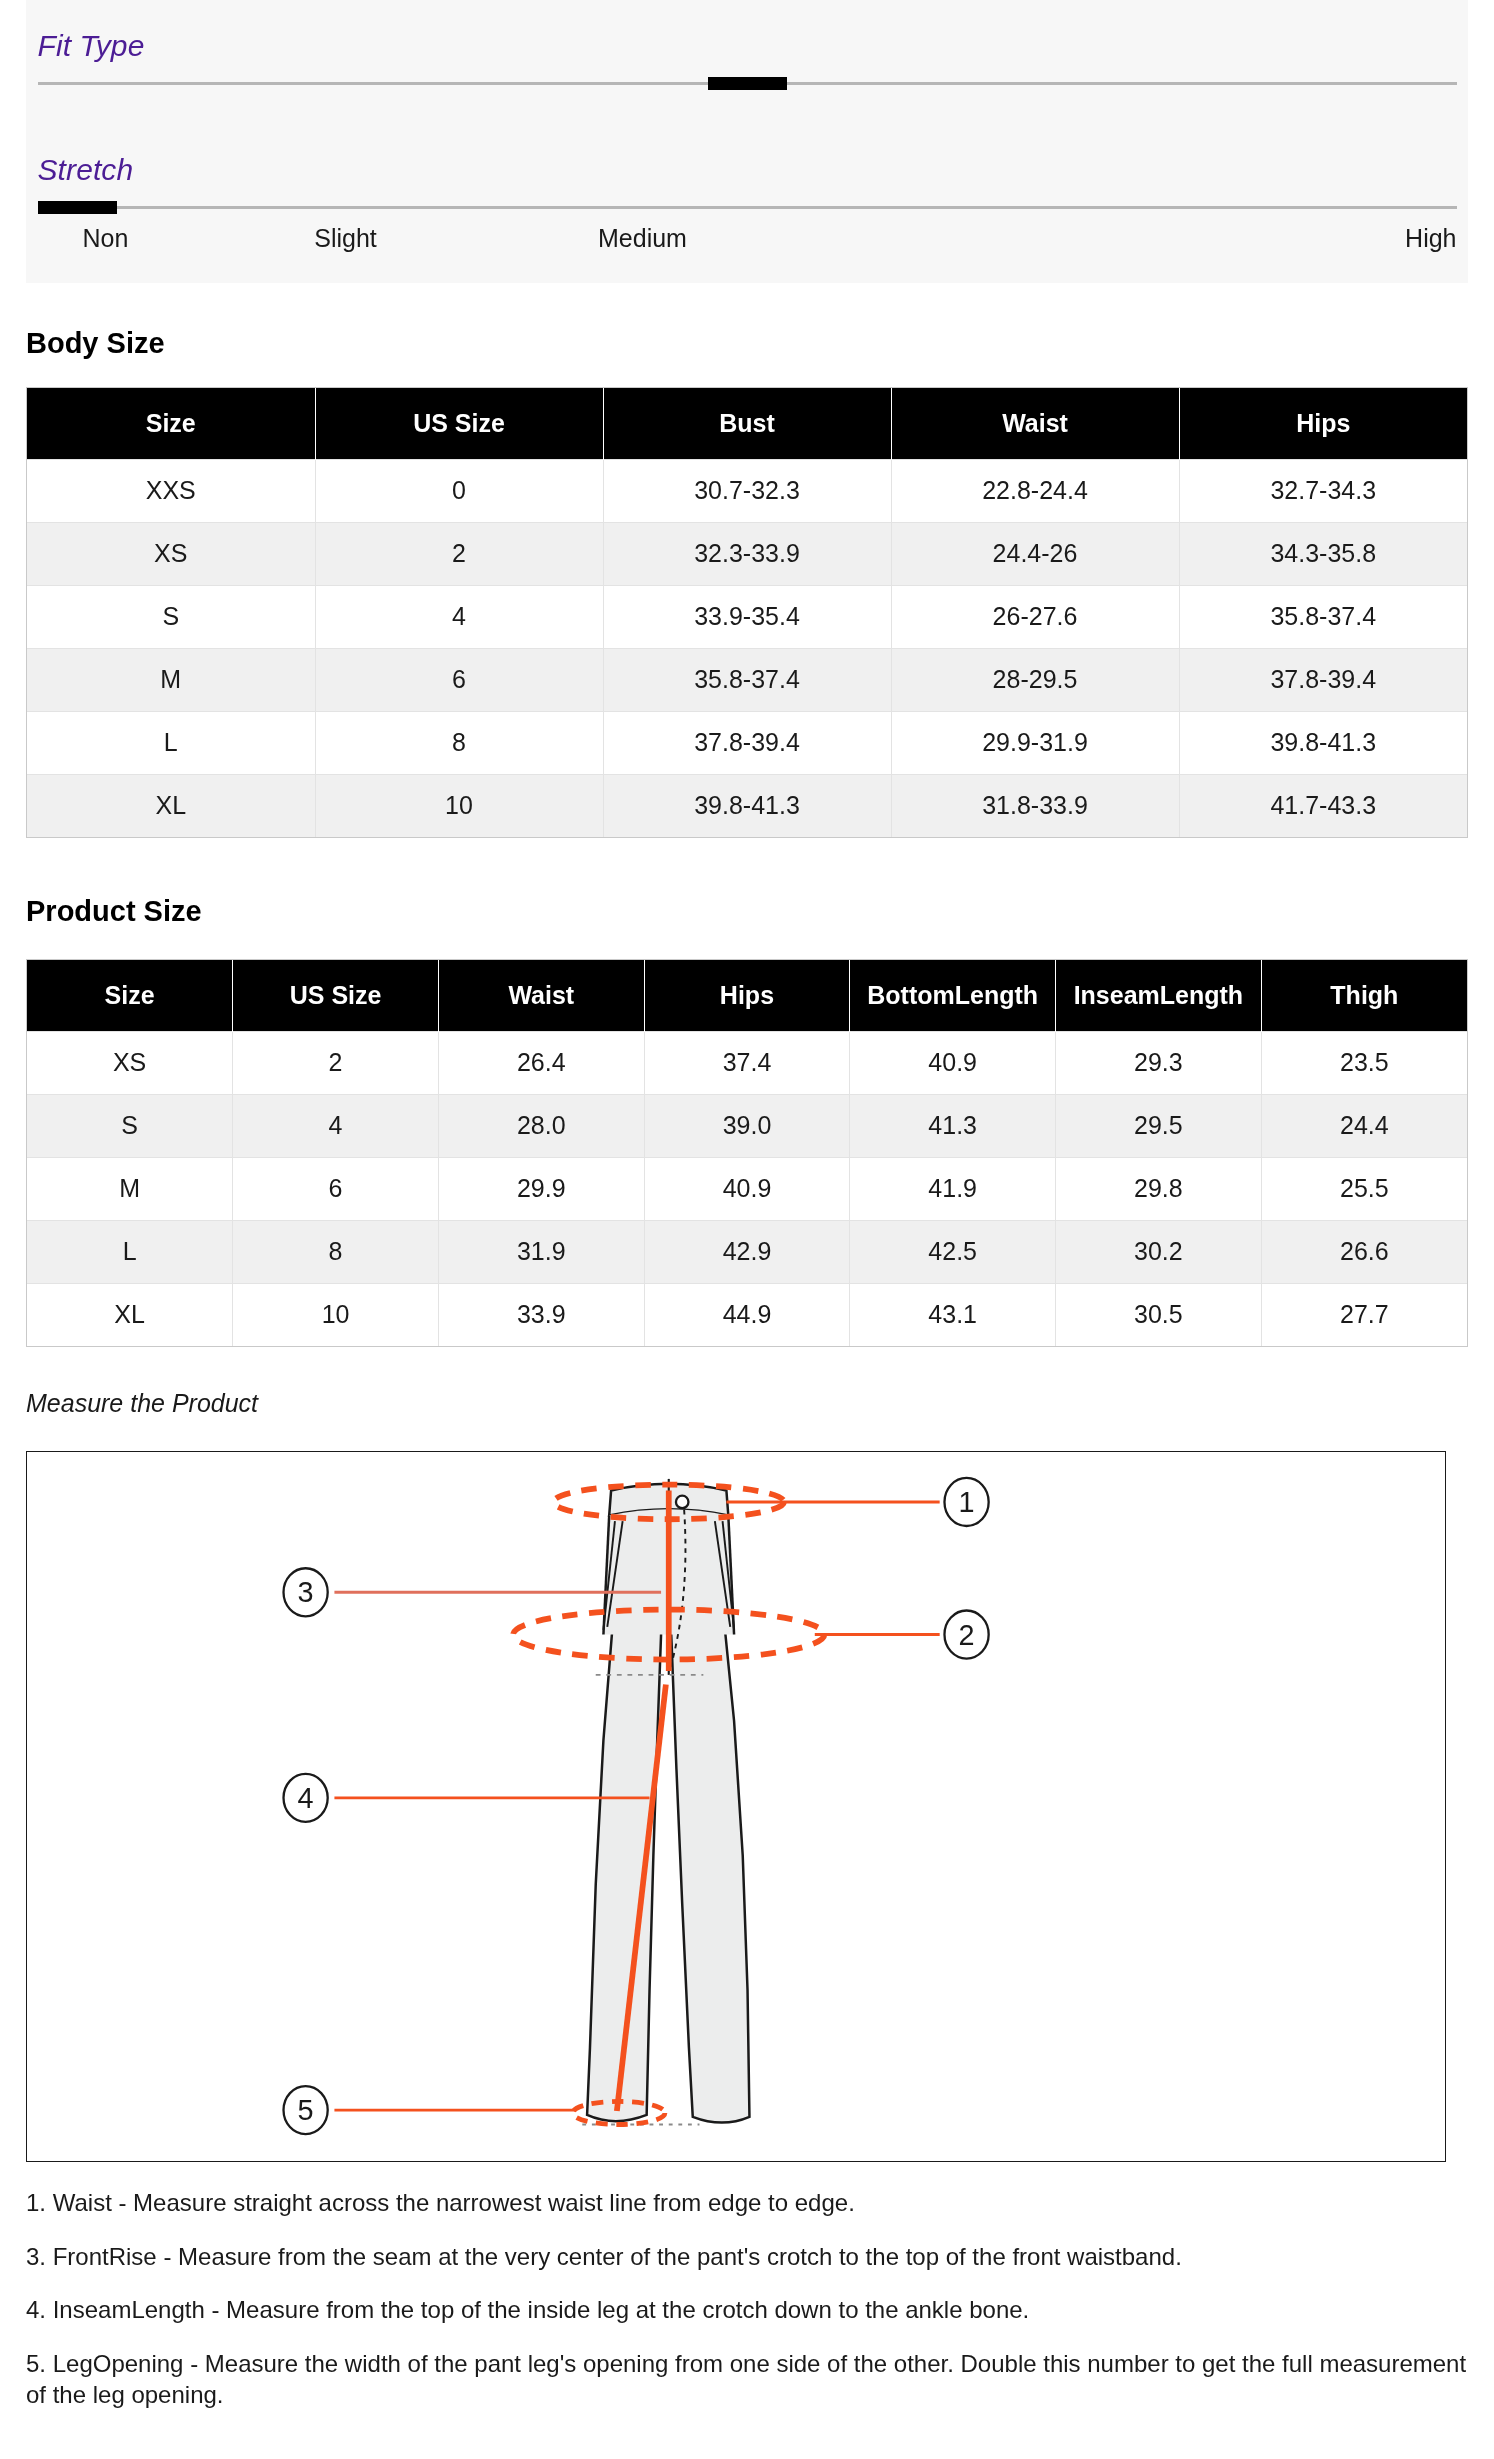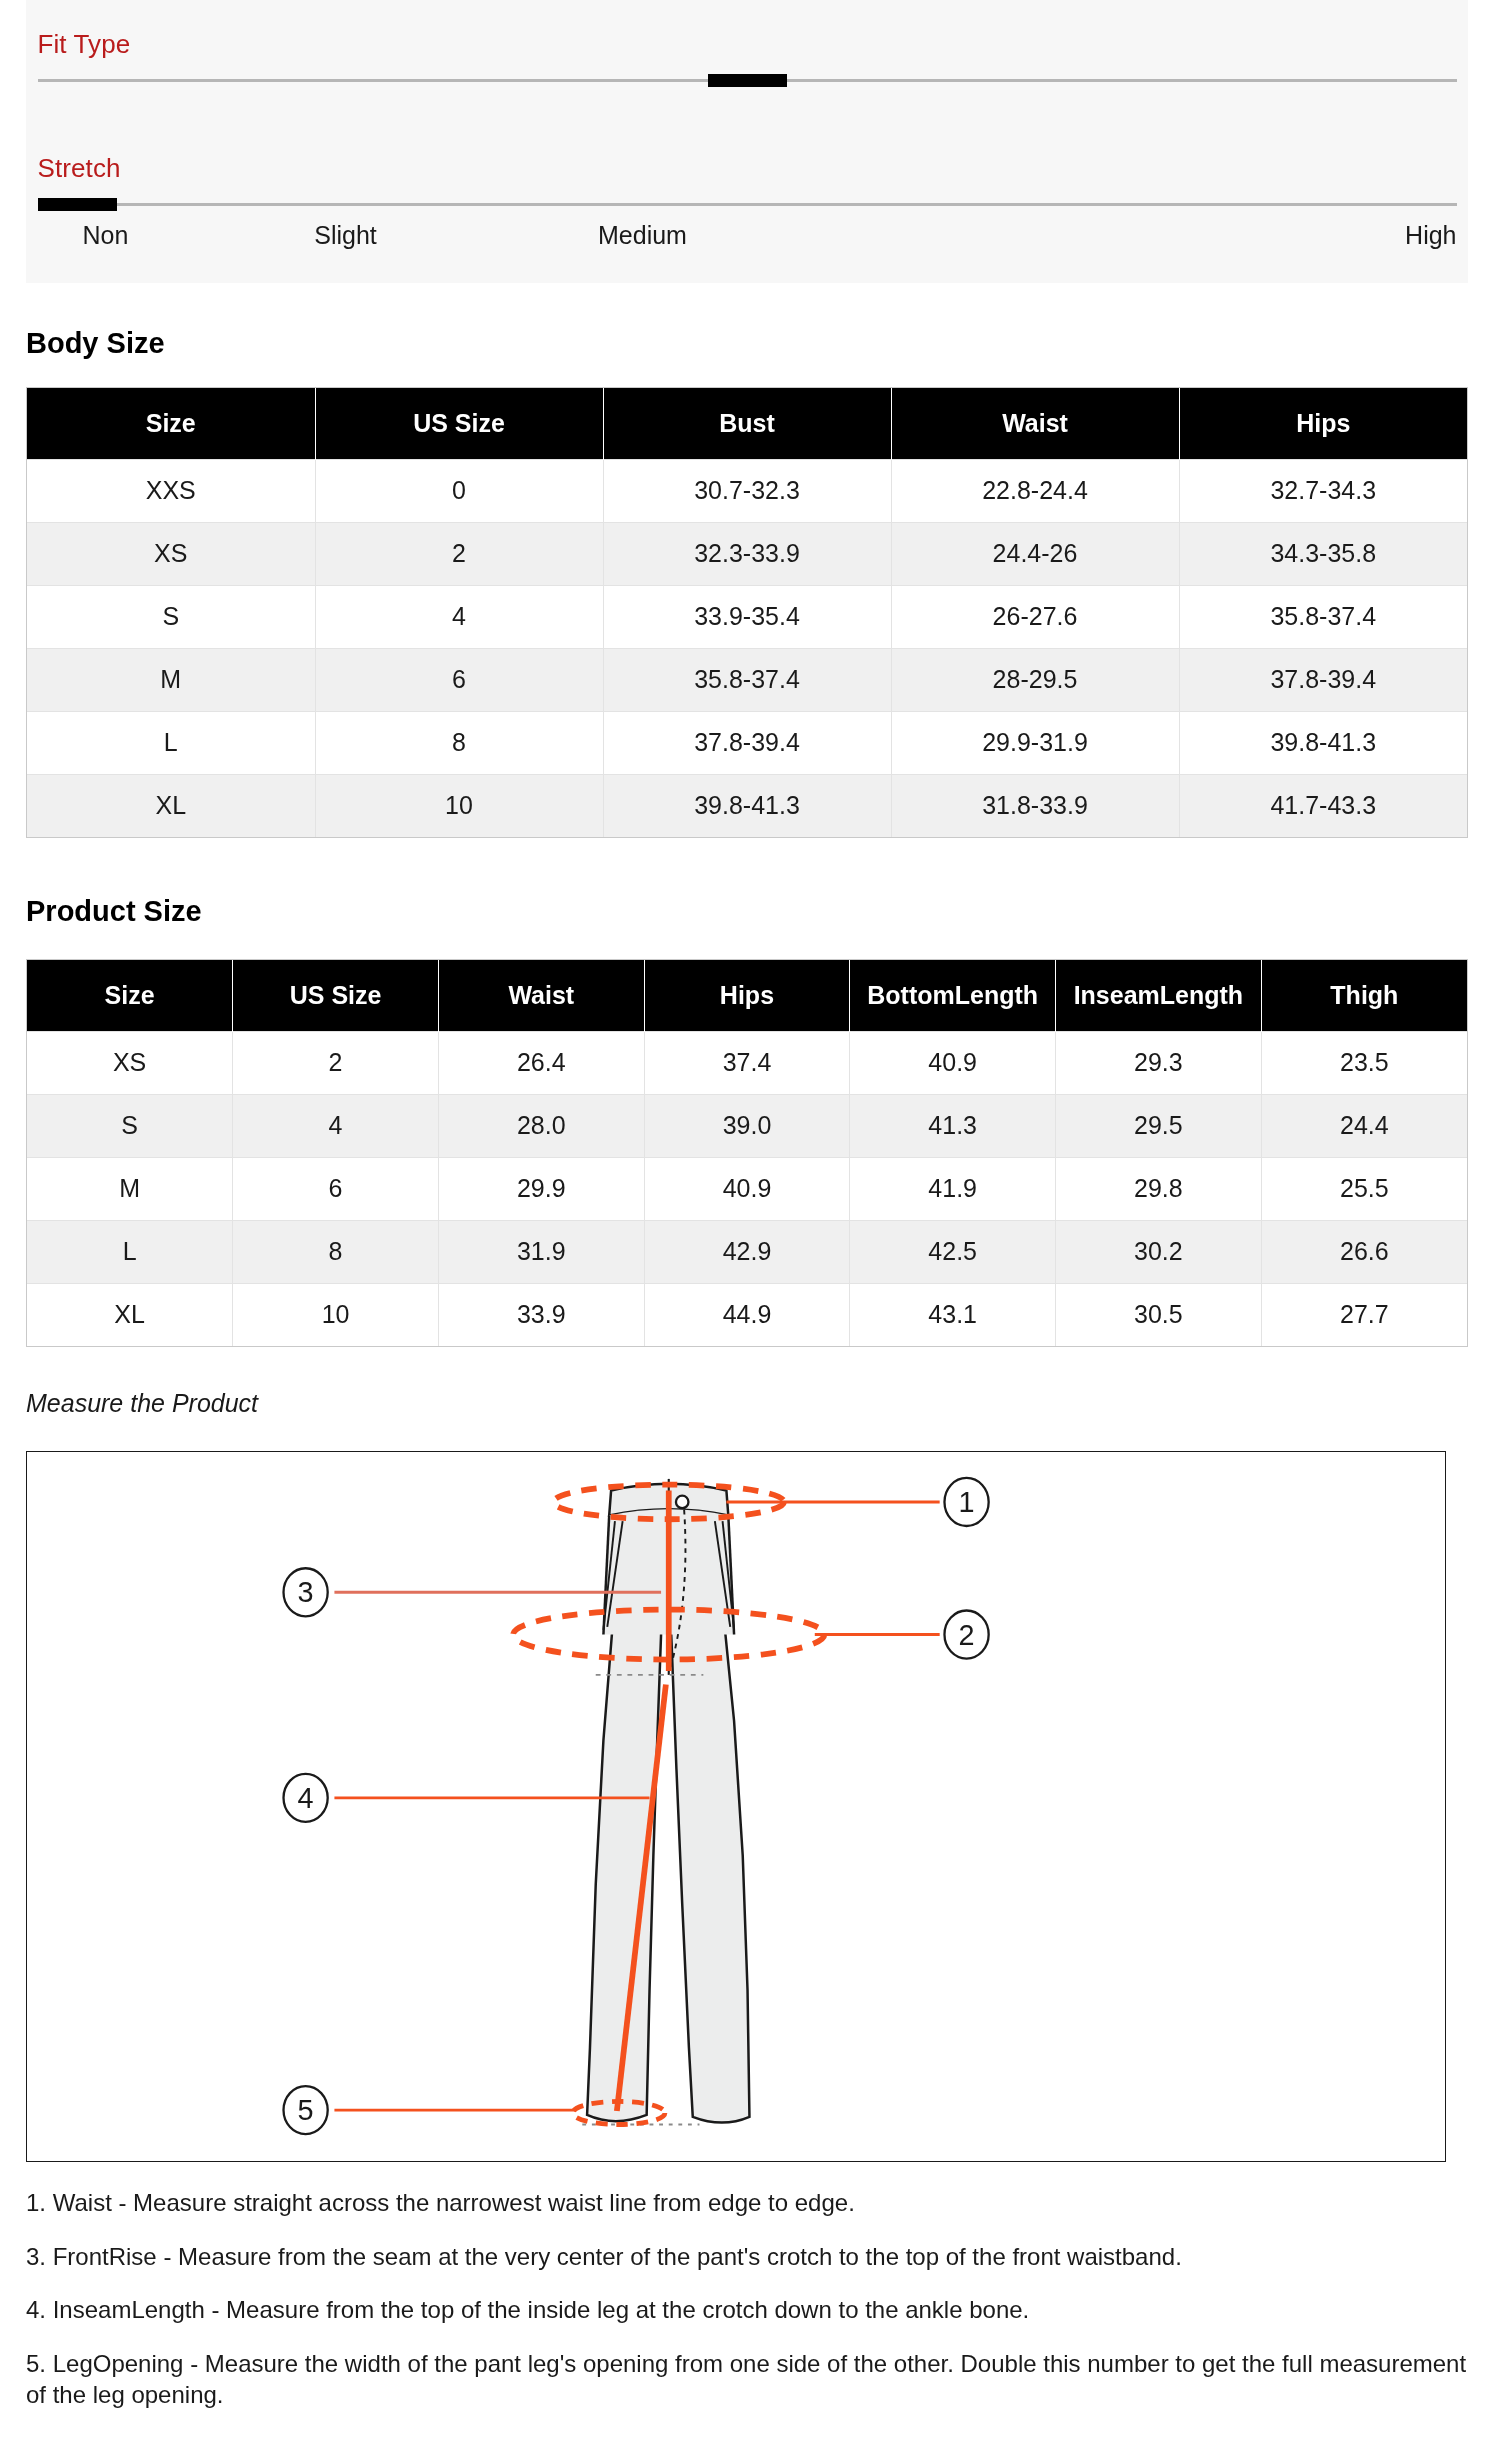--- a/index.html
+++ b/index.html
@@ -15,24 +15,25 @@
   .fit-panel {
     position: absolute;
     left: 26px; top: 0px;
     width: 1442px; height: 283px;
     background: #f7f7f7;
   }
   .fit-group { position: absolute; left: 0; width: 100%; }
   .fit-group.g1 { top: 29px; }
   .fit-group.g2 { top: 153px; }
   .fit-title {
-    font-size: 26px;
-    color: #b91c1c;
+    font-size: 30px;
+    color: #4c1d95;
     padding-left: 11.5px;
     letter-spacing: 0.1px;
+    font-style: italic;
   }
   .slider-track {
     position: relative;
     margin-top: 19px;
     margin-left: 11.5px;
     margin-right: 11.5px;
     height: 2.9px;
     background: #b6b6b6;
   }
   .slider-thumb {

